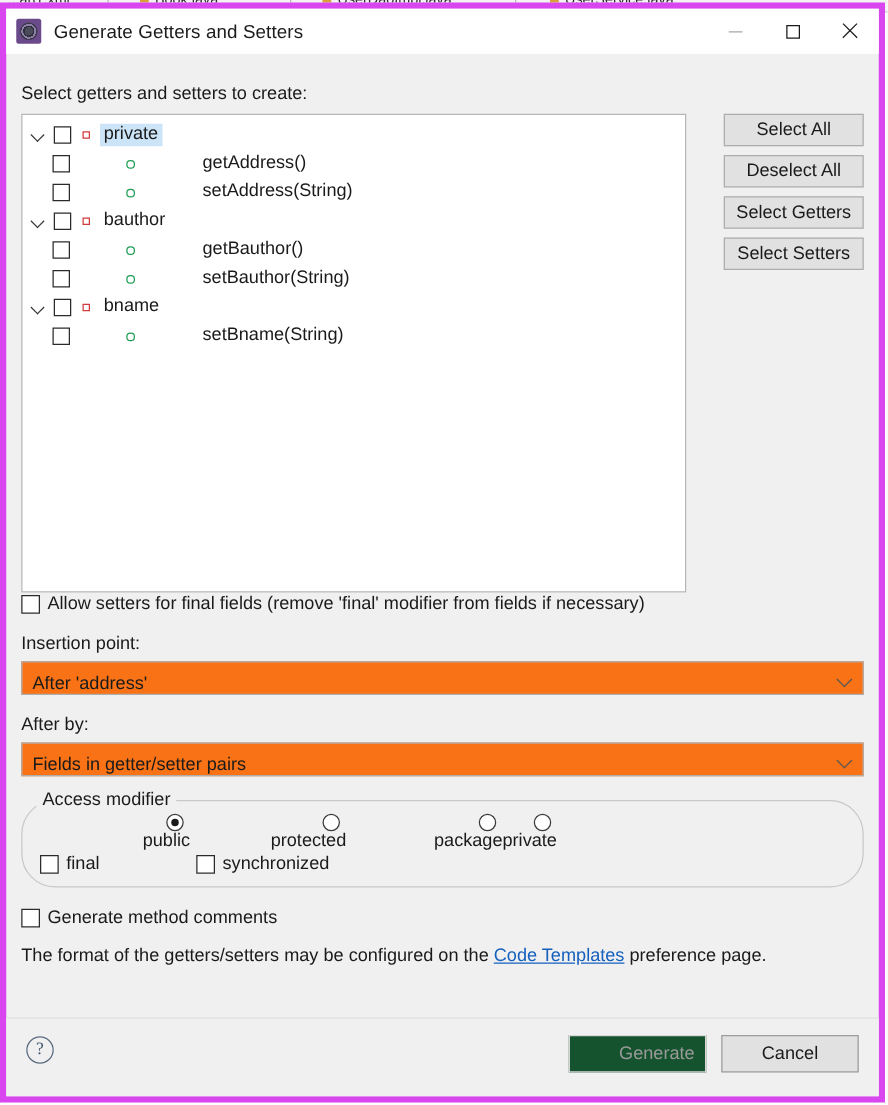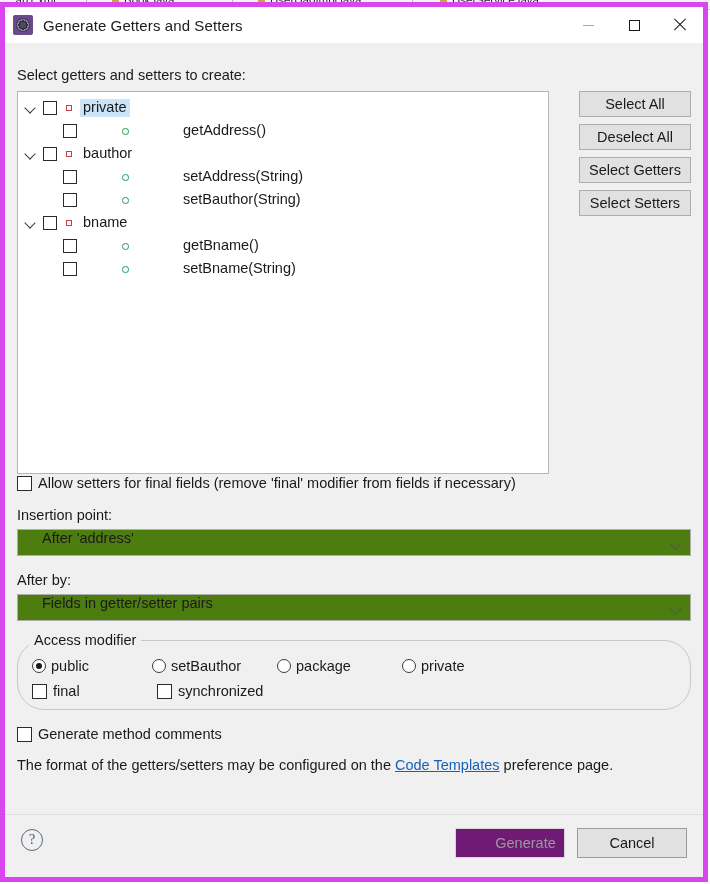--- a/index.html
+++ b/index.html
@@ -219,21 +219,21 @@
   .tlabel {
     font-size: 14.5px;
     color: #1a1a1a;
     padding: 1px 3px 2px 3px;
     line-height: 15px;
     white-space: nowrap;
   }
   .tlabel.selected {
     background: #cce4f7;
   }
-  .tnode.child { padding-left: 45px; gap: 36px; }
+  .tnode.child { padding-left: 24px; gap: 36px; }
   .tnode.child .tlabel { margin-left: 8px; }
 
   .side-buttons {
     margin-left: 9px;
     display: flex;
     flex-direction: column;
     gap: 7px;
     padding-left: 21px;
   }
   .btn {
@@ -262,26 +262,26 @@
     background: #ffffff;
     box-sizing: border-box;
     flex: none;
     margin-right: 6px;
   }
   .chk-label { font-size: 14.5px; line-height: 16px; }
 
   
   .combo {
     height: 27px;
-    background: #4d7c0f;
+    background: #f97316;
     border: 1px solid #adadad;
     box-sizing: border-box;
     display: flex;
-    align-items: flex-start;
-    padding: 0 24px;
+    align-items: flex-end;
+    padding: 0 8px;
     position: relative;
     font-size: 14.5px;
     color: #1a1a1a;
   }
   .combo .carat {
     position: absolute;
     right: 10px; top: 9px;
     width: 8px; height: 8px;
     border-right: 1.4px solid #555;
     border-bottom: 1.4px solid #555;
@@ -305,22 +305,23 @@
     font-size: 14.5px;
     color: #1a1a1a;
   }
   .radio-line {
     display: flex;
     align-items: center;
     height: 22px;
   }
   .radio-item {
     display: flex;
-    align-items: center;
+    align-items: flex-end;
     margin-right: 0;
+    flex-direction: column;
   }
   .radio {
     width: 14px; height: 14px;
     border: 1.3px solid #3a3a3a;
     border-radius: 50%;
     background: #ffffff;
     box-sizing: border-box;
     position: relative;
     flex: none;
     margin-right: 5px;
@@ -377,21 +378,21 @@
   .btn-action {
     width: 110px; height: 30px;
     font-size: 14.5px;
     display: flex;
     align-items: center;
     justify-content: center;
     box-sizing: border-box;
     font-family: "Liberation Sans", sans-serif;
   }
   .btn-action.disabled {
-    background: #701a75;
+    background: #14532d;
     border: 1px solid #d6d6d6;
     color: #9a9a9a;
     padding-left: 31px;
   }
   .btn-action.enabled {
     background: #e1e1e1;
     border: 1px solid #9c9c9c;
     color: #1a1a1a;
   }
 </style>
@@ -443,48 +444,48 @@
           <div class="chevron"></div>
           <div class="cbox"></div>
           <div class="ico-field"></div>
           <div class="tlabel selected">private</div>
         </div>
         <div class="tnode child">
           <div class="cbox" style="margin-left:0;"></div>
           <div class="ico-method"></div>
           <div class="tlabel">getAddress()</div>
         </div>
+        <div class="tnode child">
+          <div class="cbox" style="margin-left:0;"></div>
+          <div class="ico-method"></div>
+          <div class="tlabel">setAddress(String)</div>
+        </div>
+
         <div class="tnode">
           <div class="chevron"></div>
           <div class="cbox"></div>
           <div class="ico-field"></div>
           <div class="tlabel">bauthor</div>
         </div>
-
         <div class="tnode child">
           <div class="cbox" style="margin-left:0;"></div>
           <div class="ico-method"></div>
-          <div class="tlabel">setAddress(String)</div>
+          <div class="tlabel">getBauthor()</div>
         </div>
         <div class="tnode child">
           <div class="cbox" style="margin-left:0;"></div>
           <div class="ico-method"></div>
           <div class="tlabel">setBauthor(String)</div>
         </div>
 
         <div class="tnode">
           <div class="chevron"></div>
           <div class="cbox"></div>
           <div class="ico-field"></div>
           <div class="tlabel">bname</div>
-        </div>
-        <div class="tnode child">
-          <div class="cbox" style="margin-left:0;"></div>
-          <div class="ico-method"></div>
-          <div class="tlabel">getBname()</div>
         </div>
         <div class="tnode child">
           <div class="cbox" style="margin-left:0;"></div>
           <div class="ico-method"></div>
           <div class="tlabel">setBname(String)</div>
         </div>
 
       </div>
 
       <div class="side-buttons">
@@ -515,21 +516,21 @@
     <div class="groupbox" style="margin-top:19px;border-radius:27px;">
       <div class="gb-title">Access modifier</div>
 
       <div class="radio-line">
         <div class="radio-item" style="width:120px;">
           <div class="radio checked"></div>
           <div class="radio-label">public</div>
         </div>
         <div class="radio-item" style="width:125px;">
           <div class="radio"></div>
-          <div class="radio-label">setBauthor</div>
+          <div class="radio-label">protected</div>
         </div>
         <div class="radio-item" style="width:125px;">
           <div class="radio"></div>
           <div class="radio-label">package</div>
         </div>
         <div class="radio-item">
           <div class="radio"></div>
           <div class="radio-label">private</div>
         </div>
       </div>

